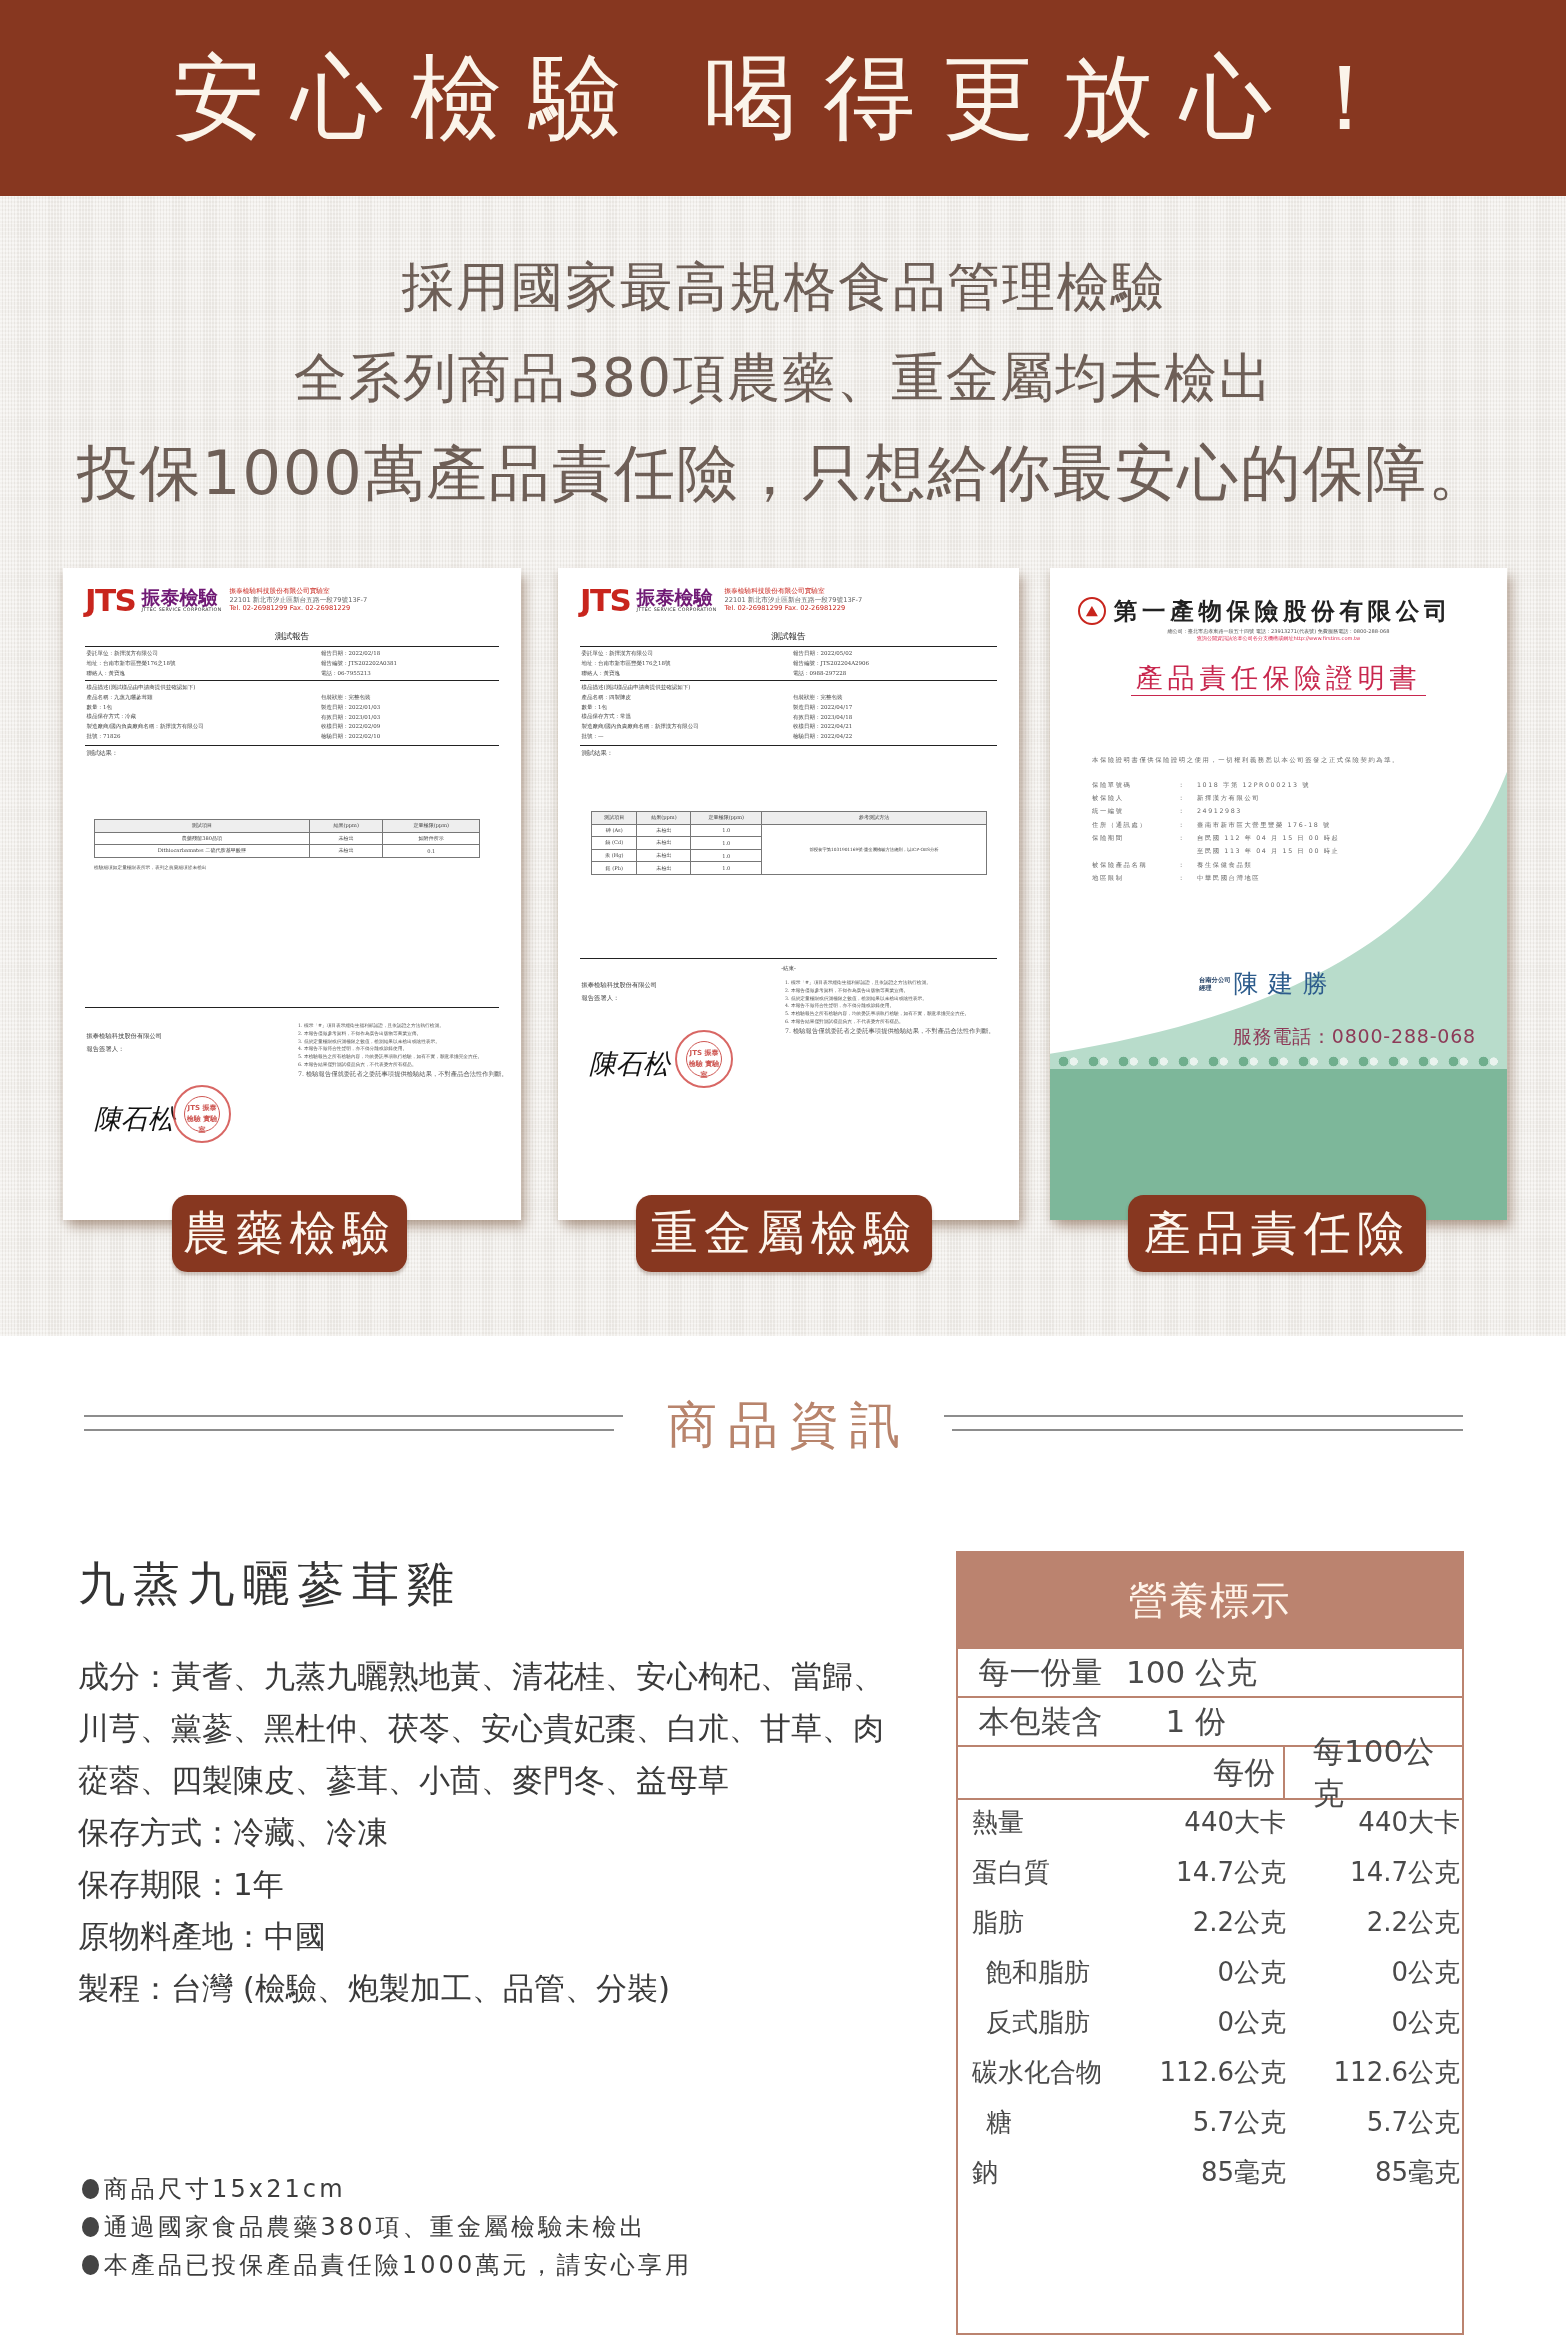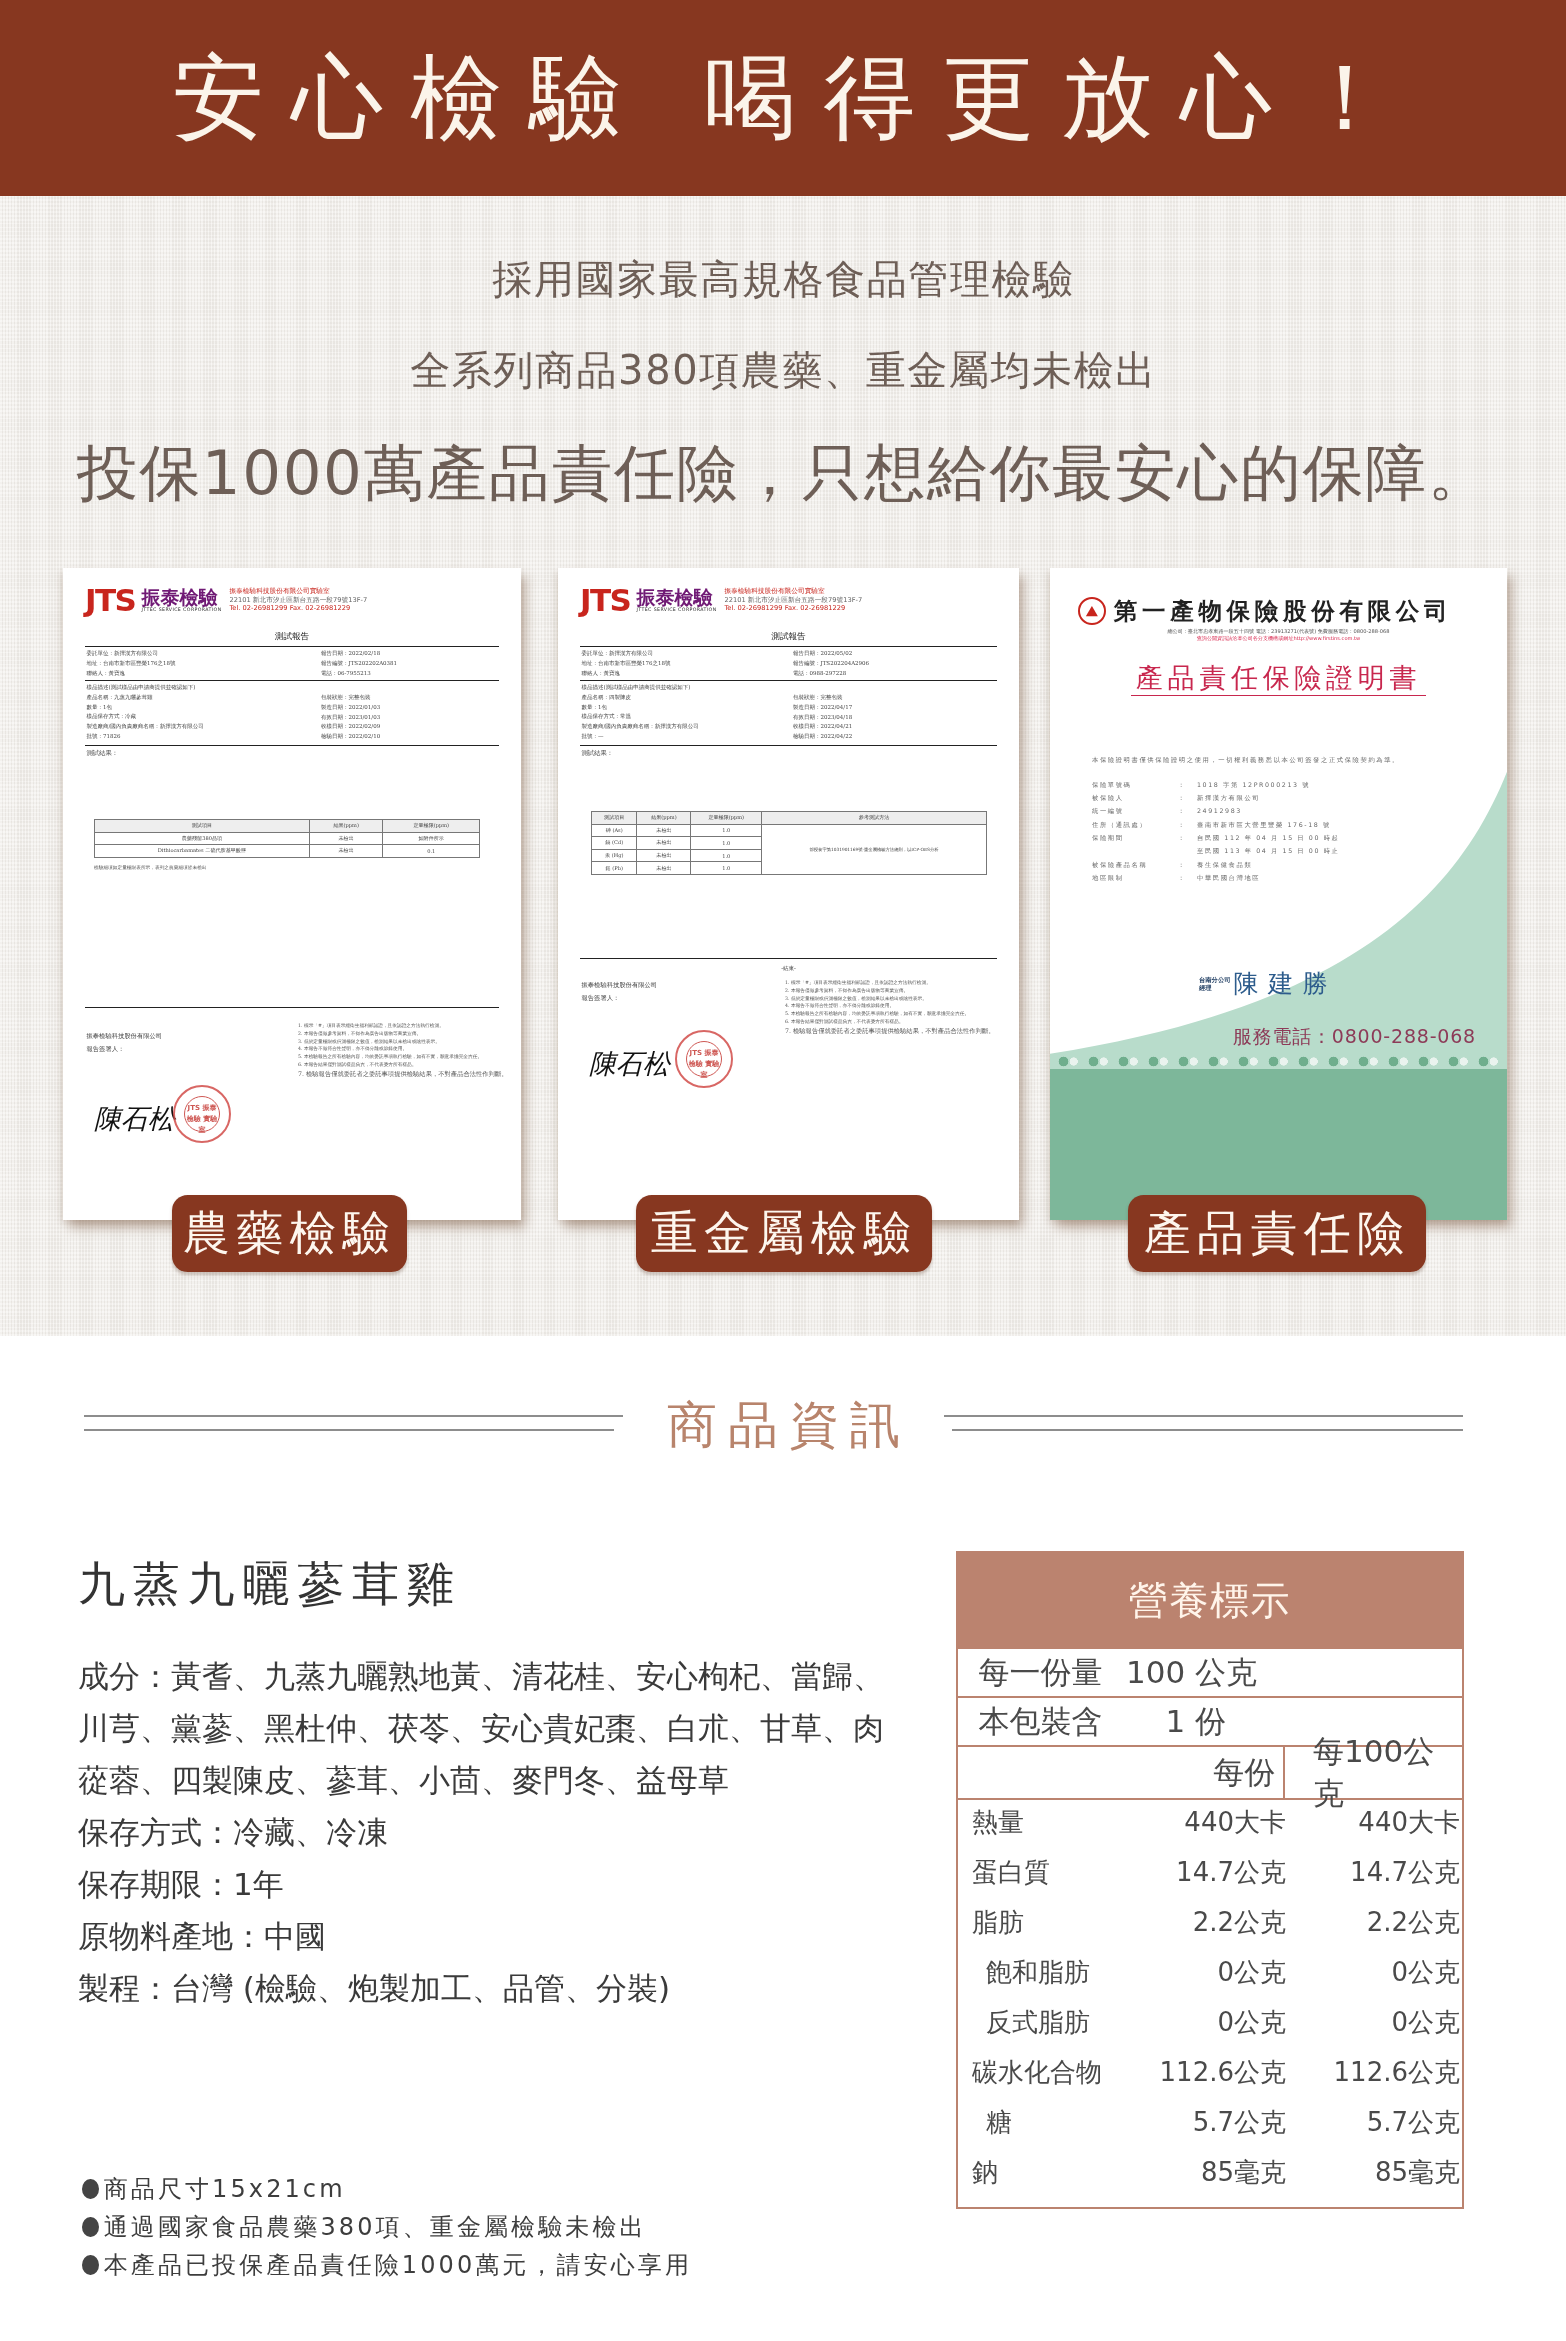--- a/index.html
+++ b/index.html
@@ -12,21 +12,21 @@
   .banner h1 { font-family: "DejaVu Serif", "Liberation Serif", serif; color: #fbf4ea; font-size: 92px;
                font-weight: normal; letter-spacing: 27px; padding-left: 23.5px; }
 
   
   .cert-section { position: absolute; left: 0; top: 196px; width: 1567px; height: 1140px;
     background-color: #f1eee9;
     background-image:
       repeating-linear-gradient(90deg, rgba(255,255,255,0.35) 0 1.6px, rgba(0,0,0,0.018) 1.6px 3.1px),
       repeating-linear-gradient(0deg, rgba(255,255,255,0.25) 0 1.6px, rgba(0,0,0,0.015) 1.6px 3.9px); }
   .slogan { position: absolute; left: 0; width: 1567px; text-align: center; color: #6e5f57;
-            font-size: 40px; letter-spacing: 1.6px; }
+            font-size: 53px; letter-spacing: 1.6px; }
   .slogan.l1 { top: 56px; }
   .slogan.l2 { top: 147px; }
   .slogan.l3 { top: 237px; font-size: 61px; }
 
   .doc { position: absolute; top: 372px; height: 652px; background: #ffffff;
          box-shadow: 4.7px 7.8px 11px rgba(120,85,60,0.45), -1.6px 3.1px 6.3px rgba(120,85,60,0.15); overflow: hidden; }
   .doc.d1 { left: 63px; width: 458px; }
   .doc.d2 { left: 558px; width: 461px; }
   .doc.d3 { left: 1050px; width: 457px; }
 
@@ -90,21 +90,21 @@
                    font-family: "DejaVu Serif", "Liberation Serif", serif; font-size: 50px; letter-spacing: 11px; padding-left: 11px; }
 
   .product-name { position: absolute; left: 78px; top: 1553px; font-family: "DejaVu Serif", "Liberation Serif", serif;
                   font-size: 47px; letter-spacing: 7.8px; color: #333; }
   .spec { position: absolute; left: 78px; top: 1650px; width: 807px; font-size: 31px; line-height: 52px; color: #3a3a3a; }
   .spec div { white-space: normal; }
   .bullets { position: absolute; left: 82px; top: 2170px; font-size: 24px; line-height: 38px; color: #3d3d3d; letter-spacing: 3.1px; }
   .bullets .dot { display: inline-block; width: 17px; height: 20.4px; border-radius: 50%; background: #444; vertical-align: -2.3px; margin-right: 4.7px; }
 
   
-  .nutri { position: absolute; left: 956px; top: 1551px; width: 508px; height: 658px; border: 2.3px solid #bb836f; background: #fff; }
+  .nutri { position: absolute; left: 956px; top: 1551px; width: 508px; height: 784px; border: 2.3px solid #bb836f; background: #fff; }
   .nutri-head { height: 96px; background: #bb836f; color: #fff4ea; font-size: 39px; display: flex; align-items: center; justify-content: center; letter-spacing: 1.6px; }
   .nutri-row { height: 49px; border-bottom: 2.3px solid #bb836f; display: flex; align-items: center; font-size: 31px; color: #4a4a4a; padding-left: 20.4px; gap: 8px; }
   .nutri-row .val { margin-left: 15.7px; }
   .nutri-row.pkg .val { margin-left: 55px; }
   .nutri-cols { height: 53px; border-bottom: 2.3px solid #bb836f; display: flex; font-size: 31px; color: #4a4a4a; gap: 28px; }
   .nutri-cols .c1 { width: 327px; border-right: 2.3px solid #bb836f; display: flex; align-items: center; justify-content: flex-end; padding-right: 7.8px; }
   .nutri-cols .c2 { flex: 1; display: flex; align-items: center; justify-content: center; }
   .nutri-body { padding-top: 4.7px; }
   .nrow { display: flex; align-items: flex-start; height: 50px; font-size: 26px; color: #4a4a4a; }
   .nrow .lbl { width: 180px; padding-left: 14px; white-space: nowrap; }

